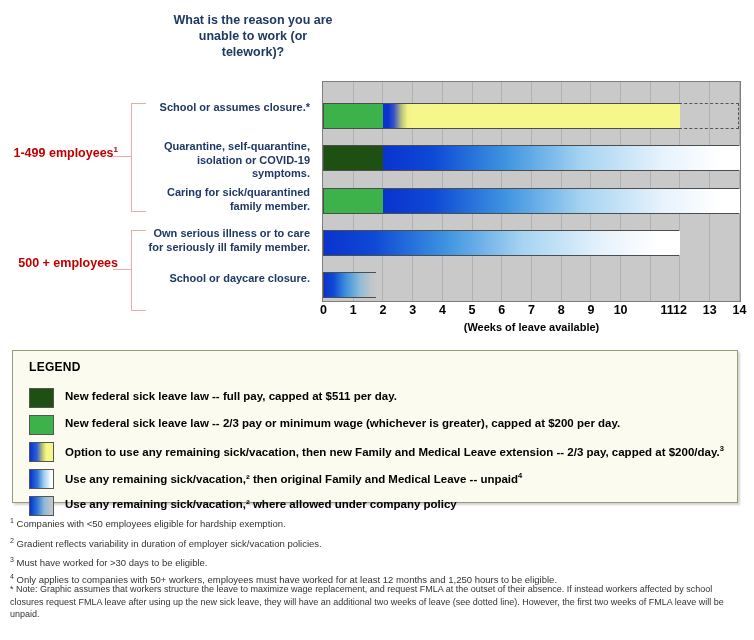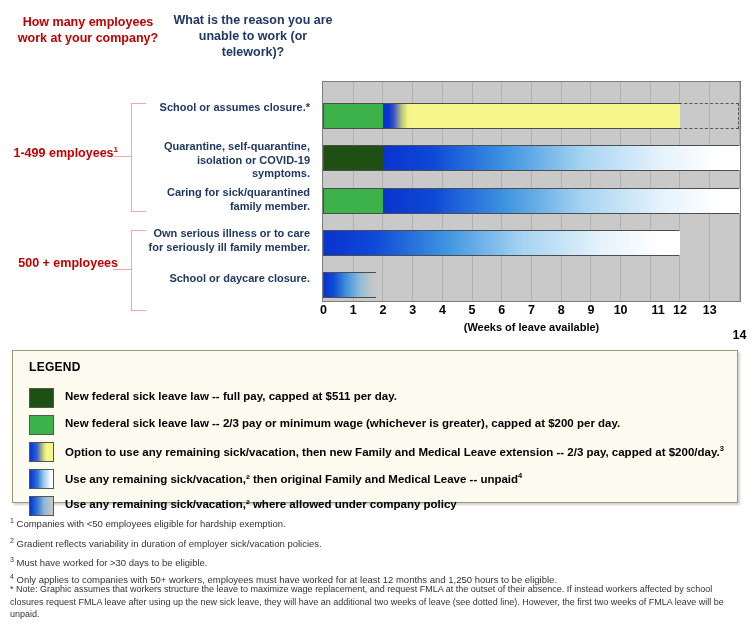--- a/index.html
+++ b/index.html
@@ -105,21 +105,20 @@
   .fn sup{font-size:7px;}
   #note{
     position:absolute;left:10px;top:583px;width:716px;
     font-size:9px;color:#333;line-height:12.5px;
   }
 </style>
 </head>
 <body>
 
 <div id="header">
-  <div id="q-employees">How many employees work at your company?</div>
   <div id="q-reason">What is the reason you are unable to work (or telework)?</div>
 </div>
 
 <div id="grp-1" class="group-label">
   <span>1-499 employees</span><sup>1</sup>
 </div>
 <div id="grp-2" class="group-label">
   <span>500 + employees</span>
 </div>
 <div id="bracket-1" class="bracket"></div>
@@ -189,24 +188,24 @@
     <span class="tick" style="left: 31.3px;">1</span>
     <span class="tick" style="left: 61px;">2</span>
     <span class="tick" style="left: 90.7px;">3</span>
     <span class="tick" style="left: 120.4px;">4</span>
     <span class="tick" style="left: 150.1px;">5</span>
     <span class="tick" style="left: 179.8px;">6</span>
     <span class="tick" style="left: 209.5px;">7</span>
     <span class="tick" style="left: 239.2px;">8</span>
     <span class="tick" style="left: 268.9px;">9</span>
     <span class="tick" style="left: 298.6px;">10</span>
-    <span class="tick" style="left: 336px;">11</span>
+    <span class="tick" style="left: 345px;">11</span>
     <span class="tick" style="left: 358px;">12</span>
     <span class="tick" style="left: 387.7px;">13</span>
-    <span class="tick" style="left: 417.4px; margin-top: 25px;">14</span>
+    <span class="tick" style="left: 417.4px;">14</span>
   </div>
 <div id="axis-caption">(Weeks of leave available)</div>
 
 <div id="legend">
   <div id="legend-title">LEGEND</div>
 
   <div class="legend-row" style="top:37px;">
     <span class="legend-sw" style="background:#1d5012;"></span>
     <span class="legend-txt">New federal sick leave law -- full pay, capped at $511 per day.</span>
   </div>

